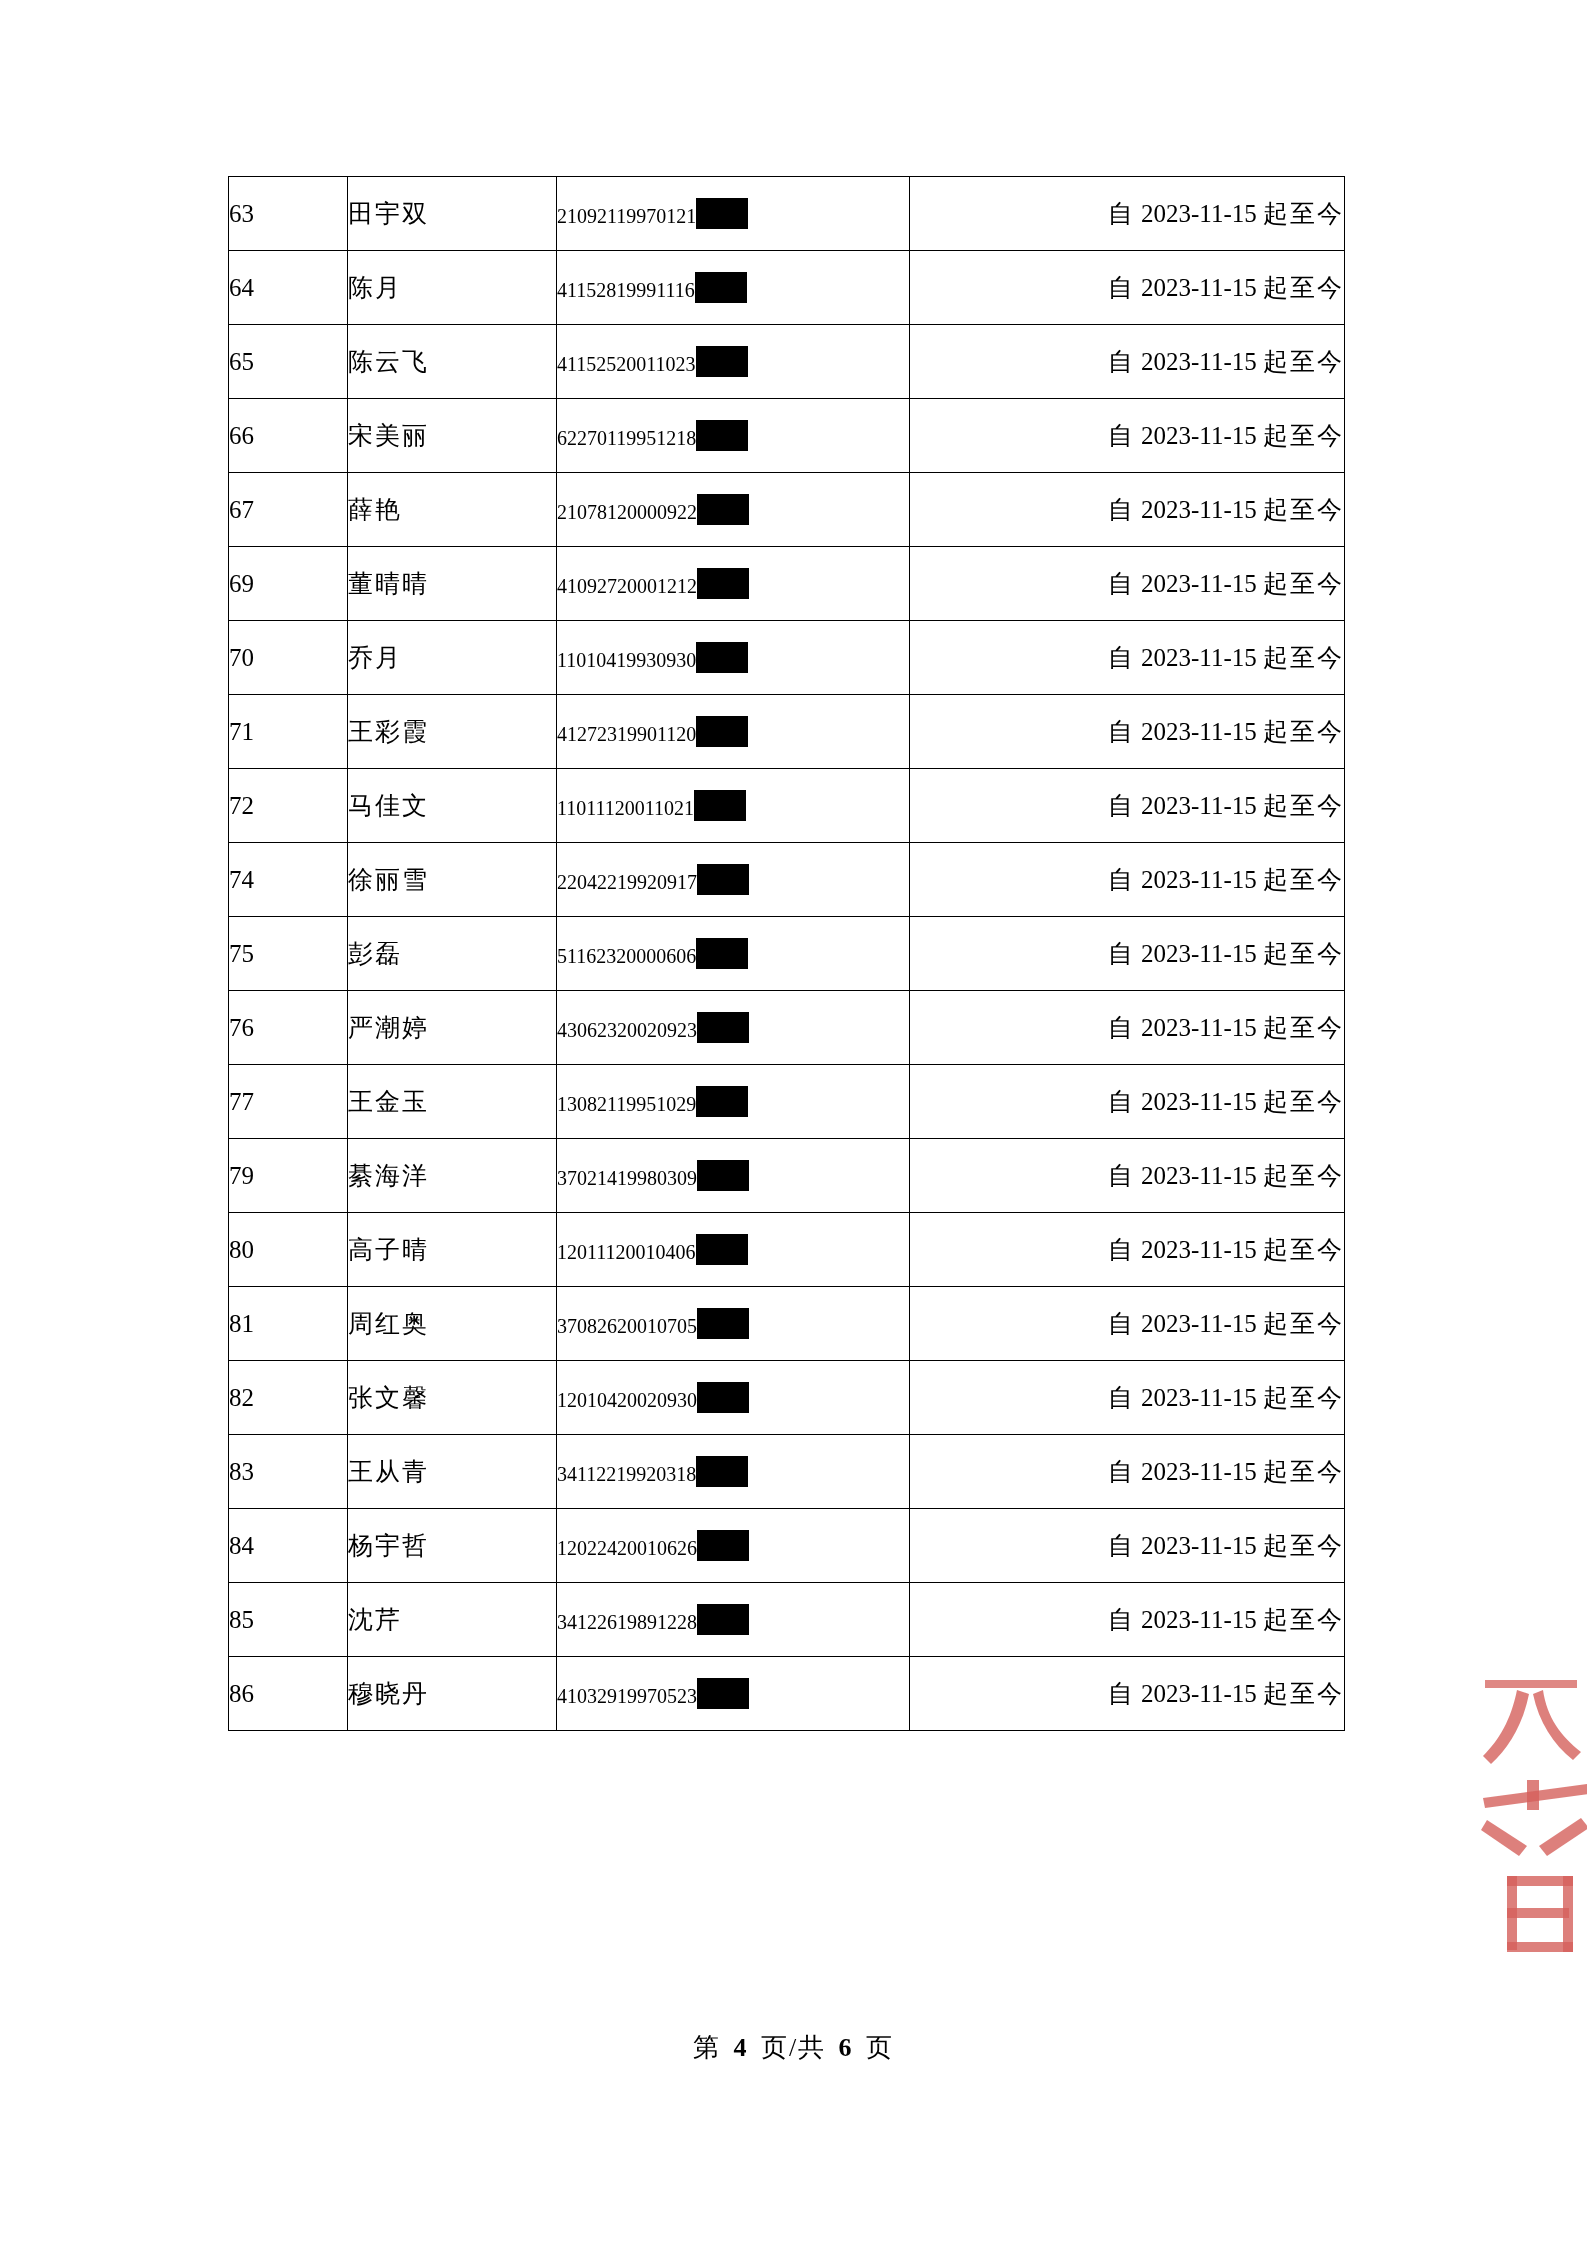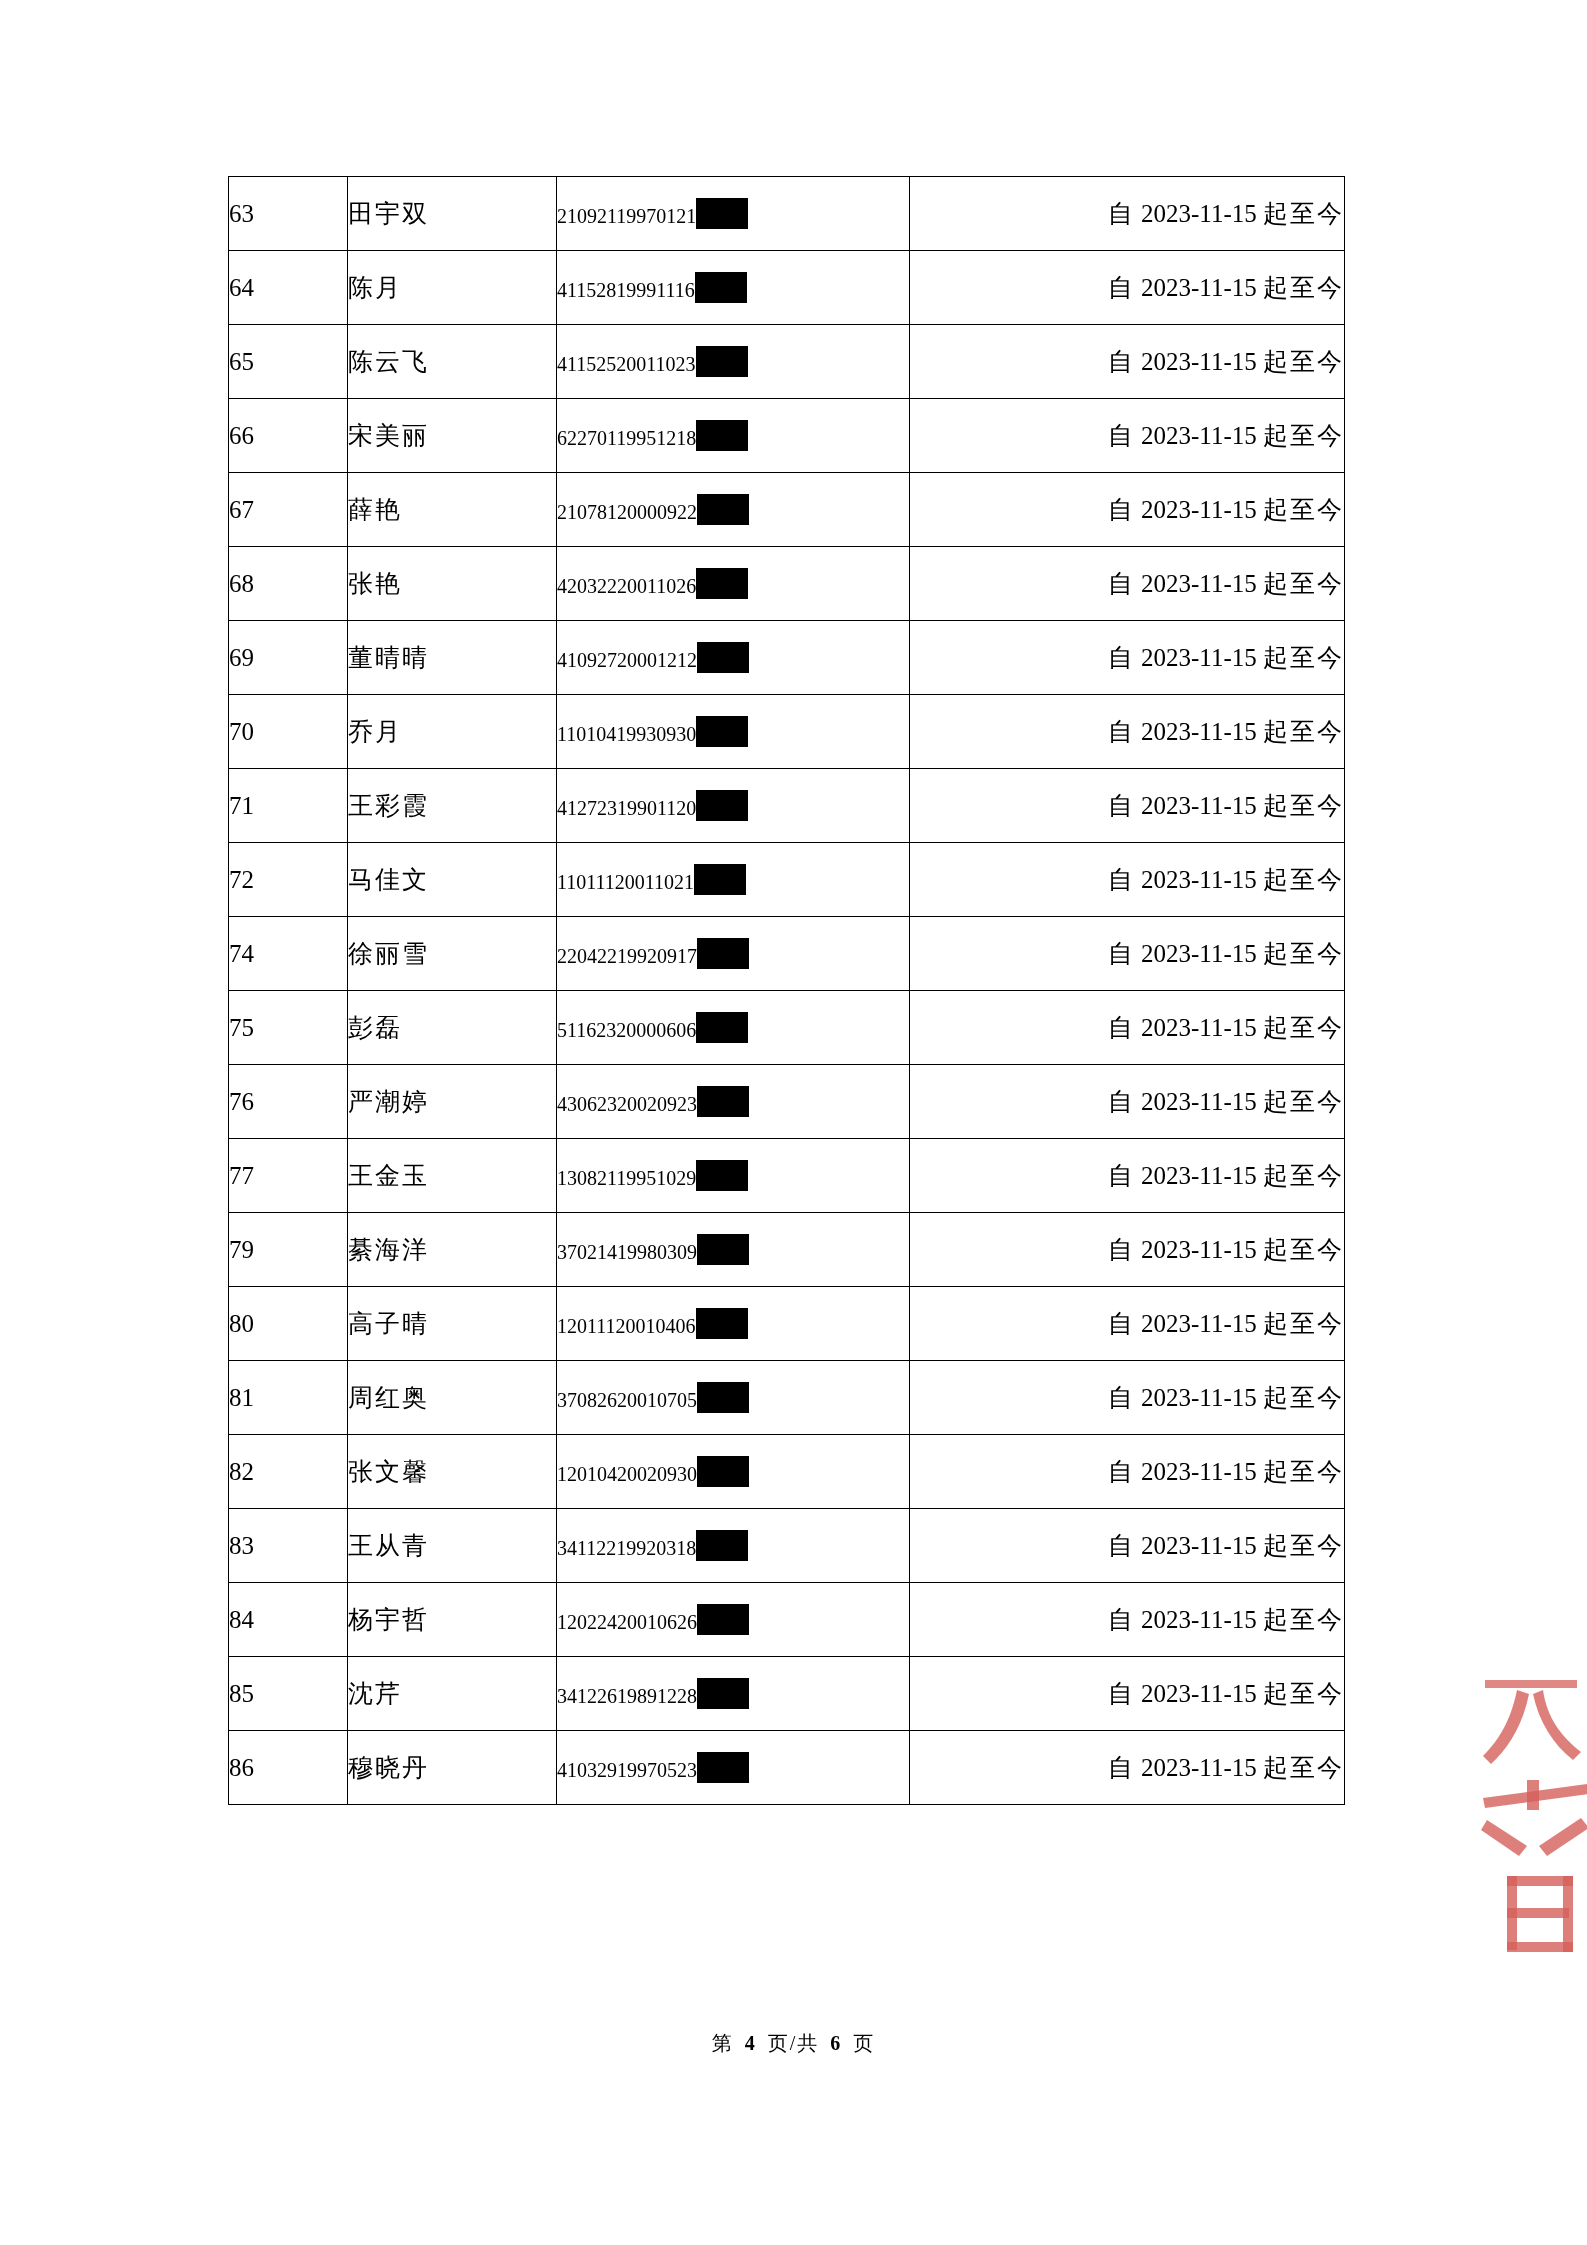--- a/index.html
+++ b/index.html
@@ -92,21 +92,21 @@
   .period-text .num {
     font-family: "Liberation Serif", serif;
   }
 
   .footer {
     position: absolute;
     left: 0;
     top: 2030px;
     width: 1587px;
     text-align: center;
-    font-size: 20px;
+    font-size: 26px;
     letter-spacing: 2px;
   }
   .footer b {
     font-weight: bold;
     margin: 0 4px;
   }
 
   .seal {
     position: absolute;
     right: -10px;
@@ -146,26 +146,20 @@
           <tr>
             <td class="col-index">66</td>
             <td class="col-name">宋美丽</td>
             <td class="col-id"><span class="id-text">62270119951218</span><span class="redaction"></span></td>
             <td class="col-period"><span class="period-text"><span class="cn">自</span> <span class="num">2023-11-15</span> <span class="cn">起至今</span></span></td>
           </tr>
           <tr>
             <td class="col-index">67</td>
             <td class="col-name">薛艳</td>
             <td class="col-id"><span class="id-text">21078120000922</span><span class="redaction"></span></td>
-            <td class="col-period"><span class="period-text"><span class="cn">自</span> <span class="num">2023-11-15</span> <span class="cn">起至今</span></span></td>
-          </tr>
-          <tr>
-            <td class="col-index">68</td>
-            <td class="col-name">张艳</td>
-            <td class="col-id"><span class="id-text">42032220011026</span><span class="redaction"></span></td>
             <td class="col-period"><span class="period-text"><span class="cn">自</span> <span class="num">2023-11-15</span> <span class="cn">起至今</span></span></td>
           </tr>
           <tr>
             <td class="col-index">69</td>
             <td class="col-name">董晴晴</td>
             <td class="col-id"><span class="id-text">41092720001212</span><span class="redaction"></span></td>
             <td class="col-period"><span class="period-text"><span class="cn">自</span> <span class="num">2023-11-15</span> <span class="cn">起至今</span></span></td>
           </tr>
           <tr>
             <td class="col-index">70</td>

